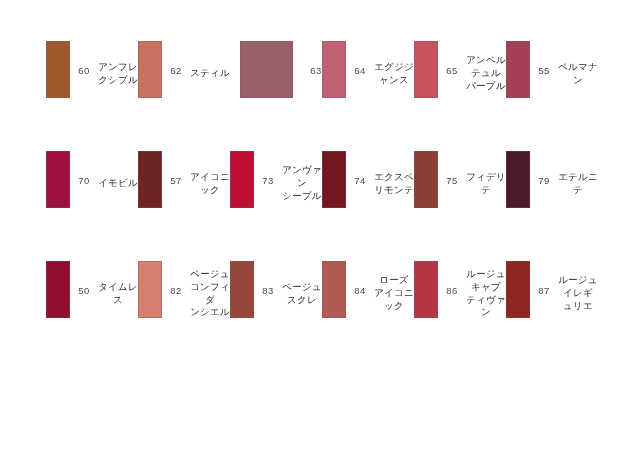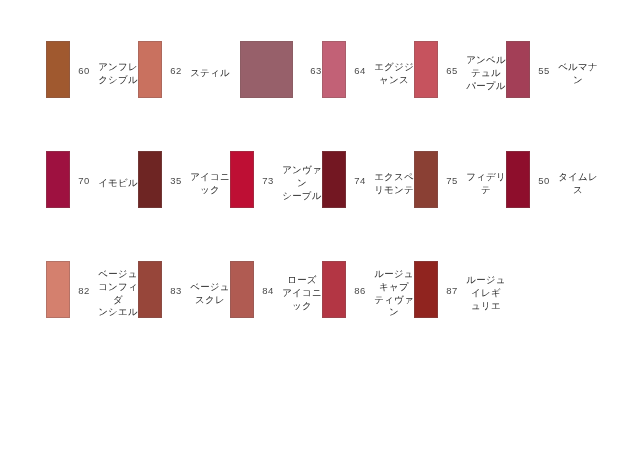--- a/index.html
+++ b/index.html
@@ -100,38 +100,43 @@
         <div class="swatch-number">55</div>
         <div class="swatch-name">ベルマナン</div>
       </div>
       <div class="swatch-cell">
         <div class="swatch-chip" style="background-color: rgb(158, 17, 64);"></div>
         <div class="swatch-number">70</div>
         <div class="swatch-name">イモビル</div>
       </div>
       <div class="swatch-cell">
         <div class="swatch-chip" style="background-color: rgb(110, 37, 35);"></div>
-        <div class="swatch-number">35</div>
+        <div class="swatch-number">57</div>
         <div class="swatch-name">アイコニック</div>
       </div>
       <div class="swatch-cell">
         <div class="swatch-chip" style="background-color: rgb(190, 15, 52);"></div>
         <div class="swatch-number">73</div>
         <div class="swatch-name">アンヴァン
 シーブル</div>
       </div>
       <div class="swatch-cell">
         <div class="swatch-chip" style="background-color: rgb(115, 23, 34);"></div>
         <div class="swatch-number">74</div>
         <div class="swatch-name">エクスペリモンテ</div>
       </div>
       <div class="swatch-cell">
         <div class="swatch-chip" style="background-color: rgb(138, 64, 52);"></div>
         <div class="swatch-number">75</div>
         <div class="swatch-name">フィデリテ</div>
+      </div>
+      <div class="swatch-cell">
+        <div class="swatch-chip" style="background-color: rgb(74, 26, 40);"></div>
+        <div class="swatch-number">79</div>
+        <div class="swatch-name">エテルニテ</div>
       </div>
       <div class="swatch-cell">
         <div class="swatch-chip" style="background-color: rgb(142, 14, 44);"></div>
         <div class="swatch-number">50</div>
         <div class="swatch-name">タイムレス</div>
       </div>
       <div class="swatch-cell">
         <div class="swatch-chip" style="background-color: rgb(212, 128, 110);"></div>
         <div class="swatch-number">82</div>
         <div class="swatch-name">ベージュ コンフィダ

